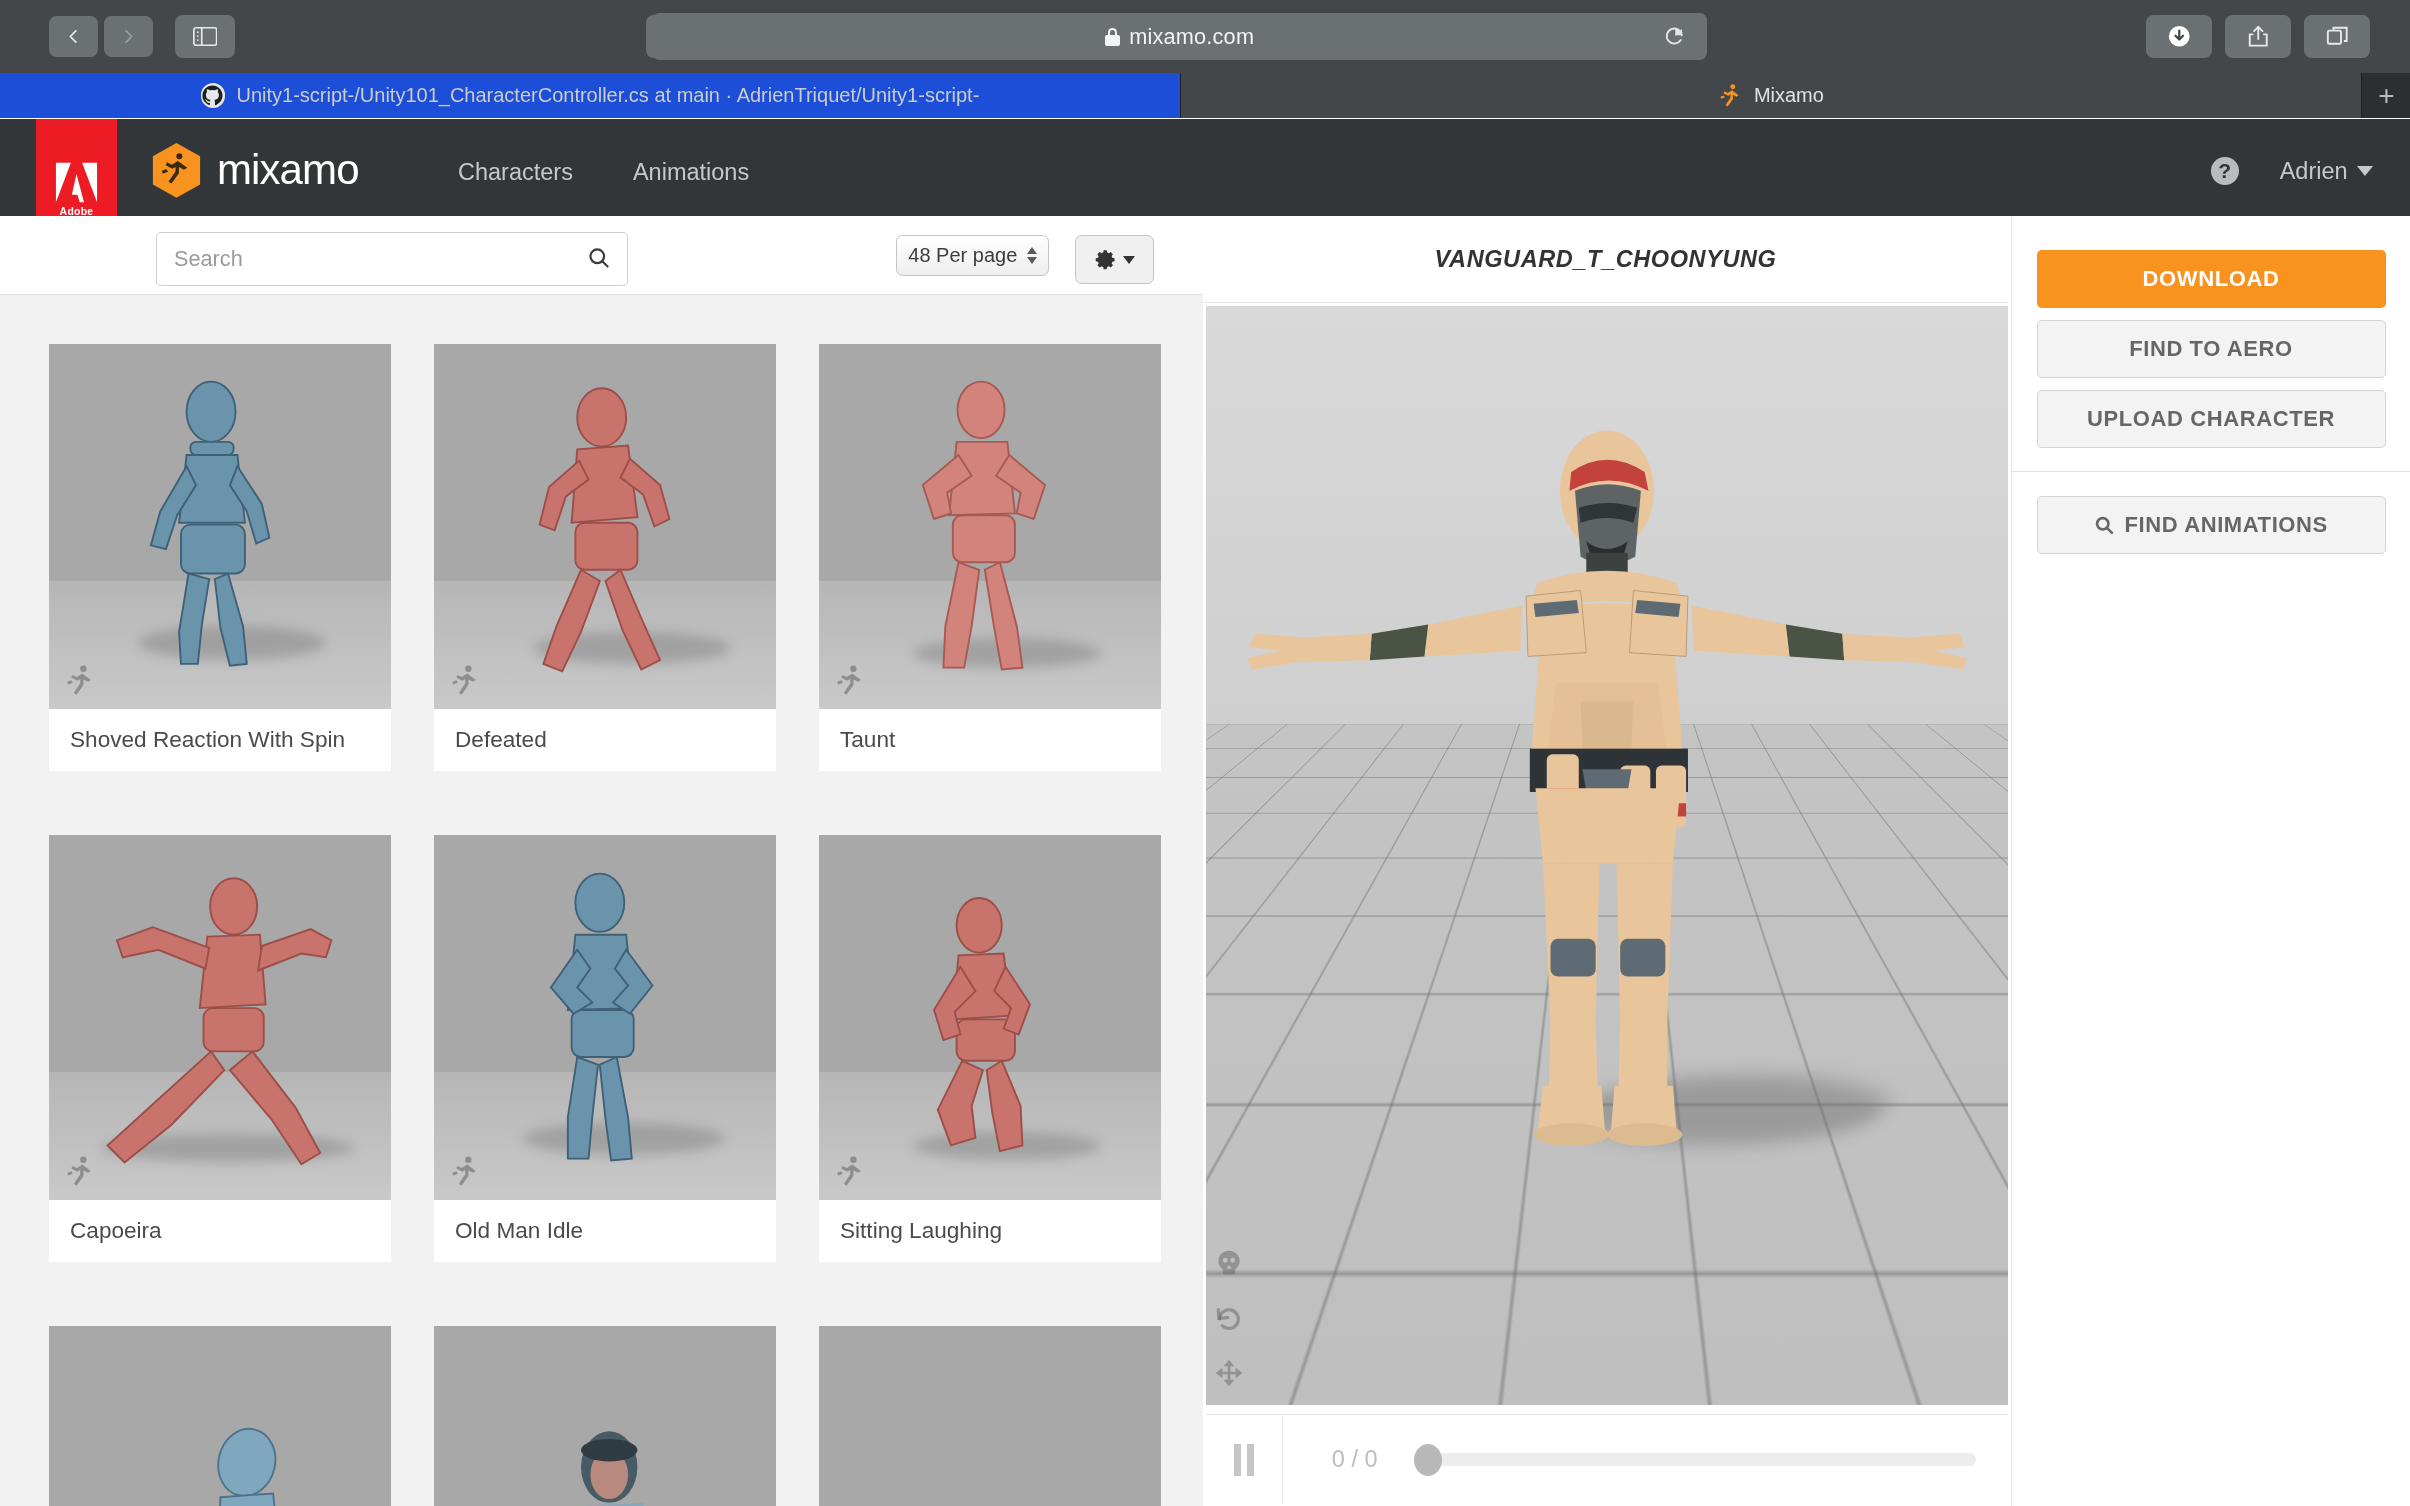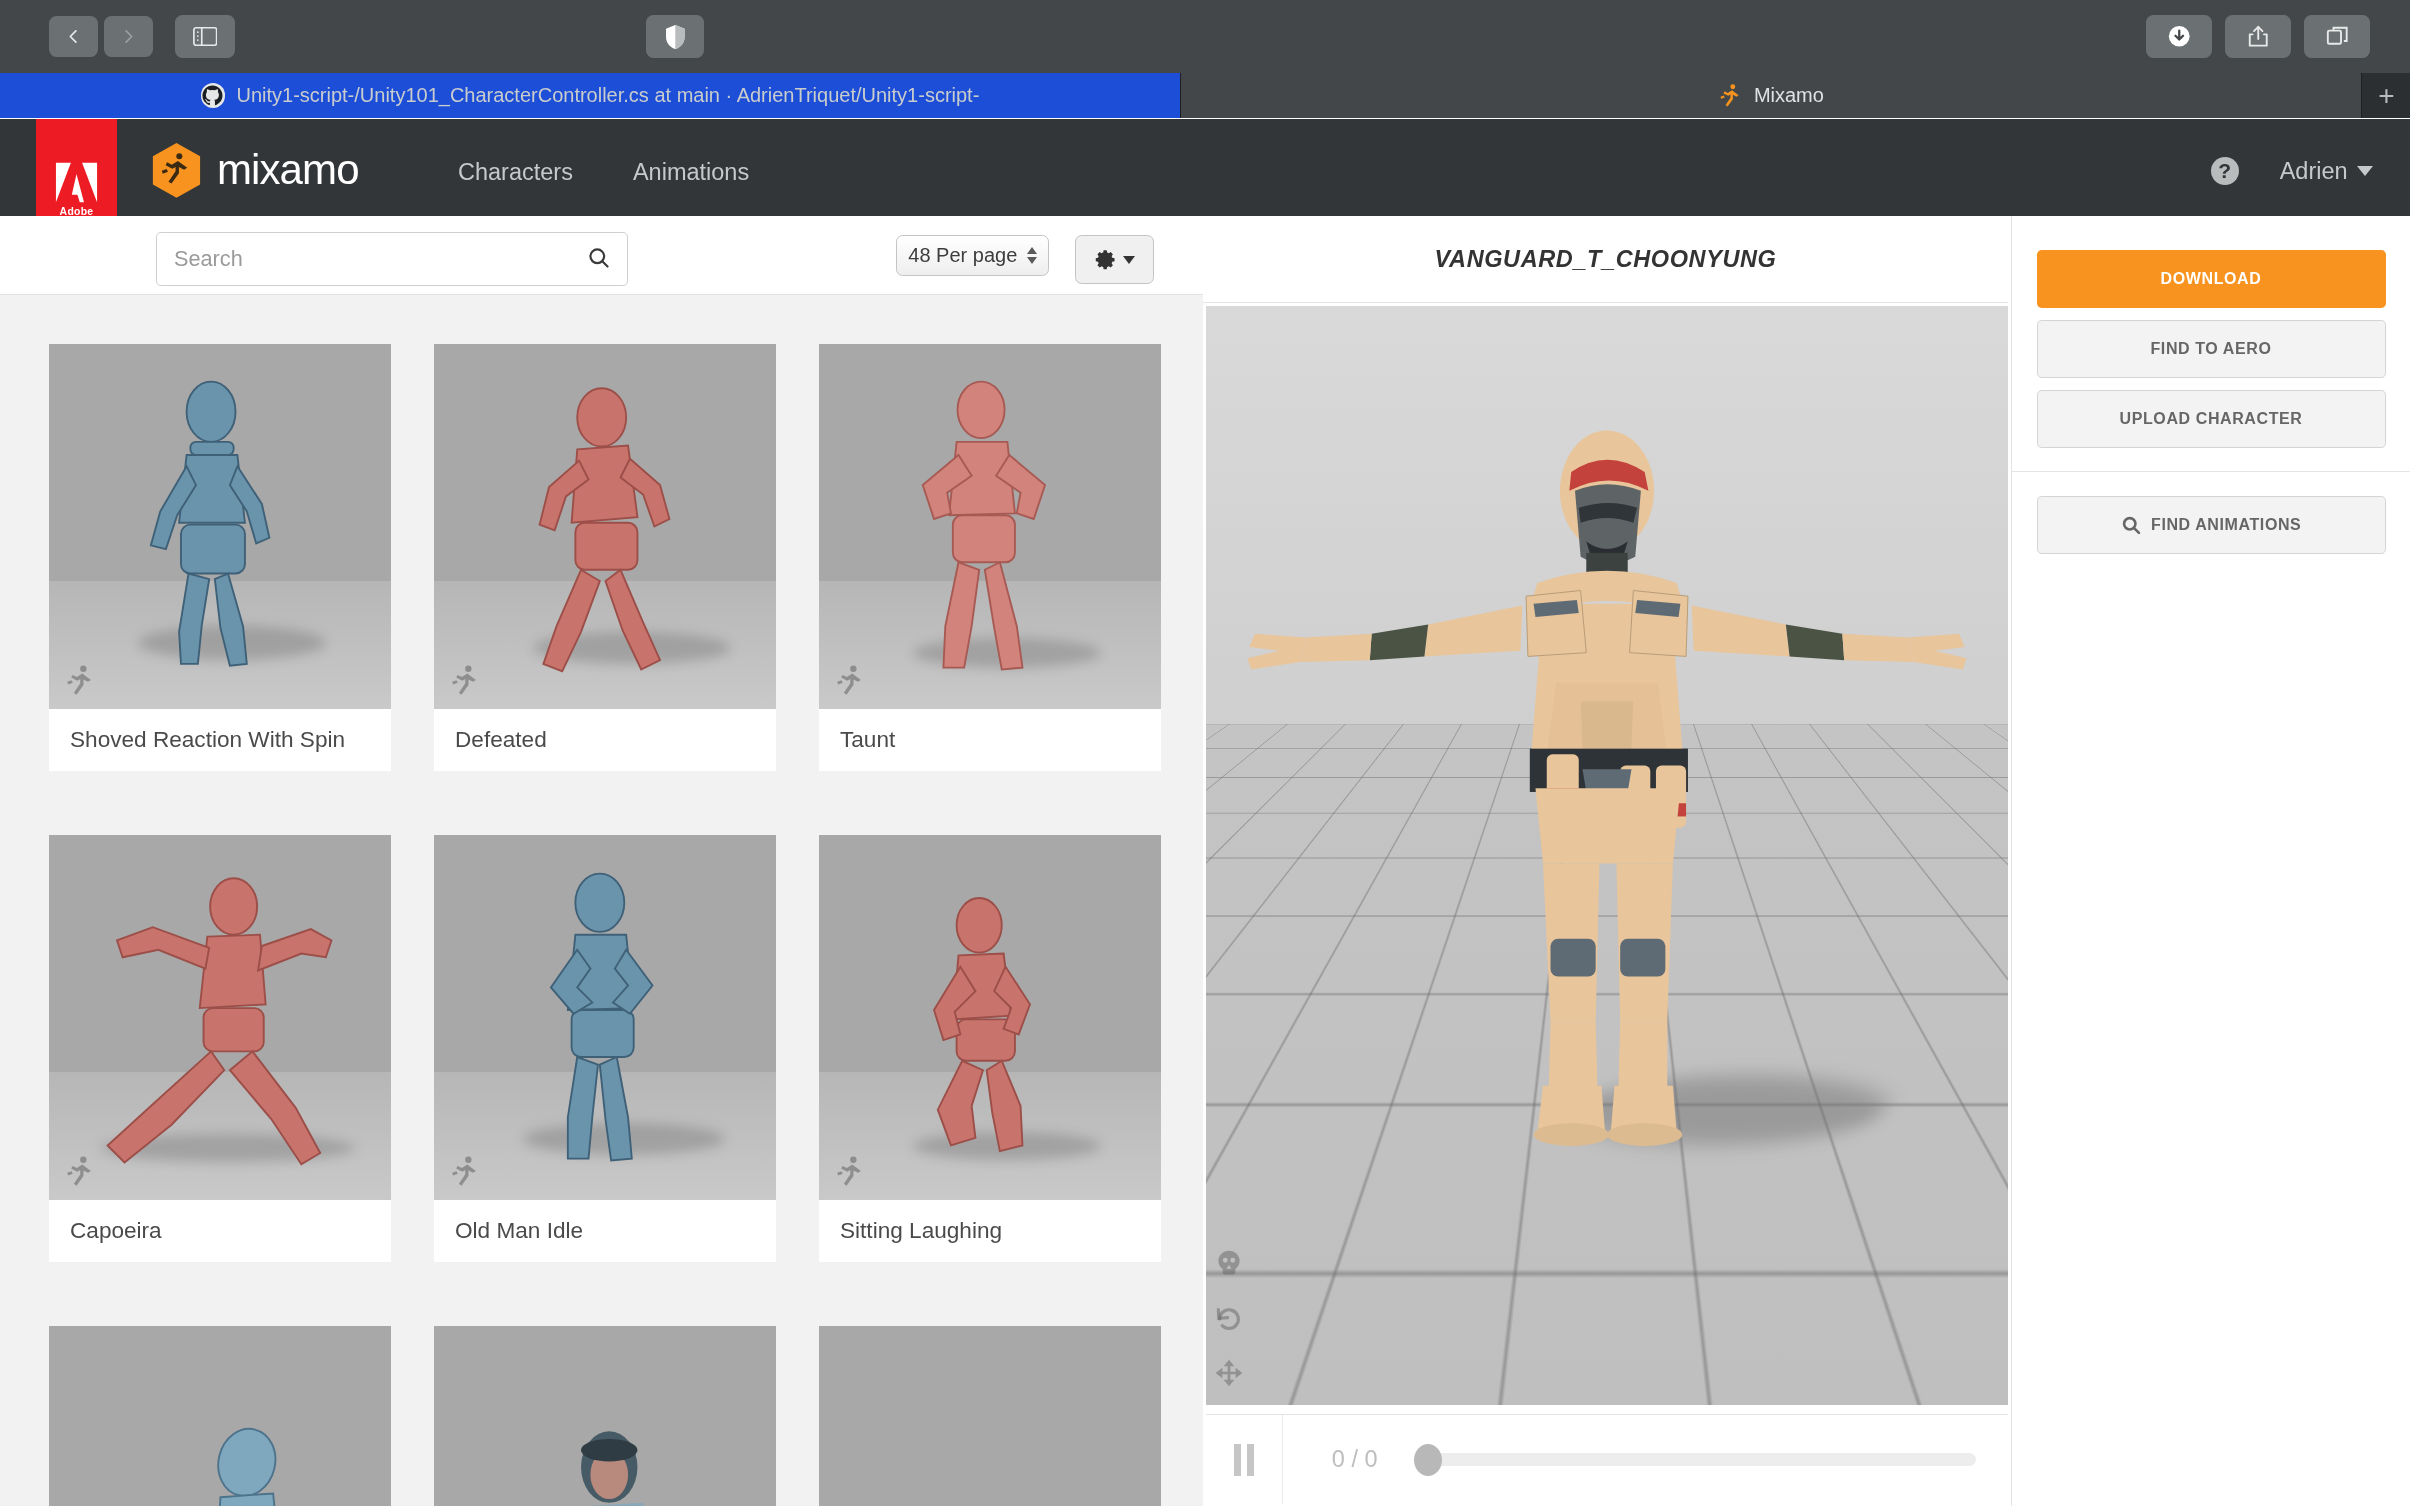--- a/index.html
+++ b/index.html
@@ -208,21 +208,21 @@
     display: flex; align-items: center; }
   .slider-track { width: 100%; height: 13px; background: #ededed; border-radius: 7.5px; }
   .slider-knob { position: absolute; left: 0; width: 28px; height: 32px; background: #b8b8b8; border-radius: 50%; }
 
   
   .actions {
     position: absolute; left: 808px; top: 0; width: 399px; height: 1291px;
     background: #fff; border-left: 0.9px solid #e4e4e4; padding: 34px 24.5px 0 24.5px;
   }
   .act-btn {
-    width: 100%; height: 58px; border-radius: 4.7px; font-size: 16px; font-weight: bold;
+    width: 100%; height: 58px; border-radius: 4.7px; font-size: 22px; font-weight: bold;
     letter-spacing: 0.6px; display: flex; align-items: center; justify-content: center;
     margin-bottom: 12.2px; cursor: pointer; font-family: "Liberation Sans", sans-serif;
   }
   .act-primary { background: #f7931e; color: #fff; border: none; }
   .act-secondary { background: #f3f3f3; color: #666; border: 0.9px solid #d4d4d4; }
   .act-divider { height: 0.9px; background: #e4e4e4; margin: 22.6px -24.5px 24.5px -24.5px; }
   .act-btn .mag { margin-right: 9.4px; display: inline-flex; }
   .act-btn .mag svg { width: 21px; height: 21px; }
 </style>
 </head>
@@ -251,20 +251,36 @@
       </svg>
   </div>
 
   <div class="tb-btn shield-btn" style="position:absolute;left:646px;top:15px;">
     <svg viewBox="0 0 24 28" width="22.6" height="26">
         <path d="M12 1 L22 5 V14 C22 21 17 25.5 12 27 C7 25.5 2 21 2 14 V5 Z" fill="#ffffff"></path>
         <path d="M12 1 L22 5 V14 C22 21 17 25.5 12 27 Z" fill="#b8bcbd"></path>
       </svg>
   </div>
 
+  <div class="addr-wrap">
+    <div class="addr-text">
+      <span class="lock-ico">
+          <span class="lock-shackle"></span>
+          <span class="lock-body"></span>
+        </span>
+      <span>mixamo.com</span>
+    </div>
+    <div class="reload-btn">
+      <svg viewBox="0 0 24 24" fill="none" stroke="currentColor" stroke-width="2" stroke-linecap="round">
+          <path d="M20 11a8 8 0 1 0-1.2 5"></path>
+          <polyline points="20 4 20 11 13.5 11" fill="currentColor" stroke="none"></polyline>
+          <polygon points="13 3.5 21 7.5 13 11.5" fill="currentColor" stroke="none"></polygon>
+        </svg>
+    </div>
+  </div>
 
   <div class="right-group">
     <div class="tb-btn right-btn">
       <svg viewBox="0 0 26 26">
           <circle cx="13" cy="13" r="11" fill="#ffffff"></circle>
           <path d="M13 7 V16 M9 12.5 L13 16.5 L17 12.5" stroke="#434749" stroke-width="2.4" fill="none" stroke-linecap="round" stroke-linejoin="round"></path>
         </svg>
     </div>
     <div class="tb-btn right-btn">
       <svg viewBox="0 0 26 26" fill="none" stroke="currentColor" stroke-width="2" stroke-linecap="round" stroke-linejoin="round">

